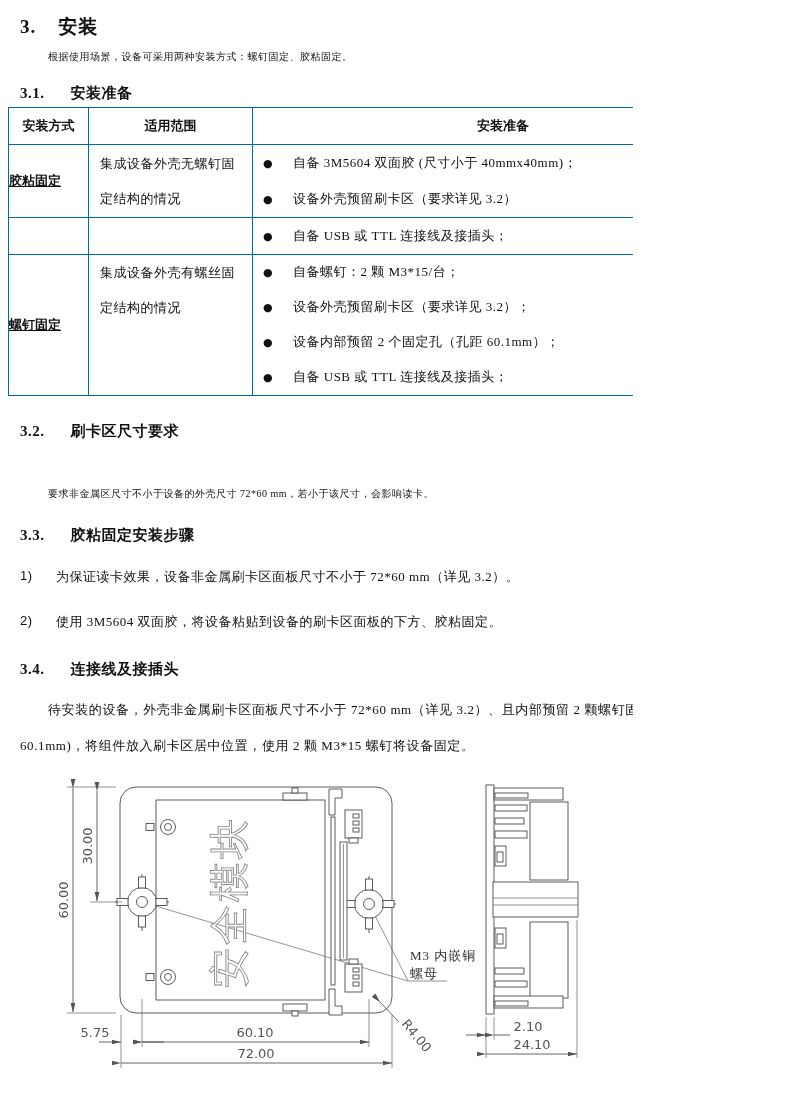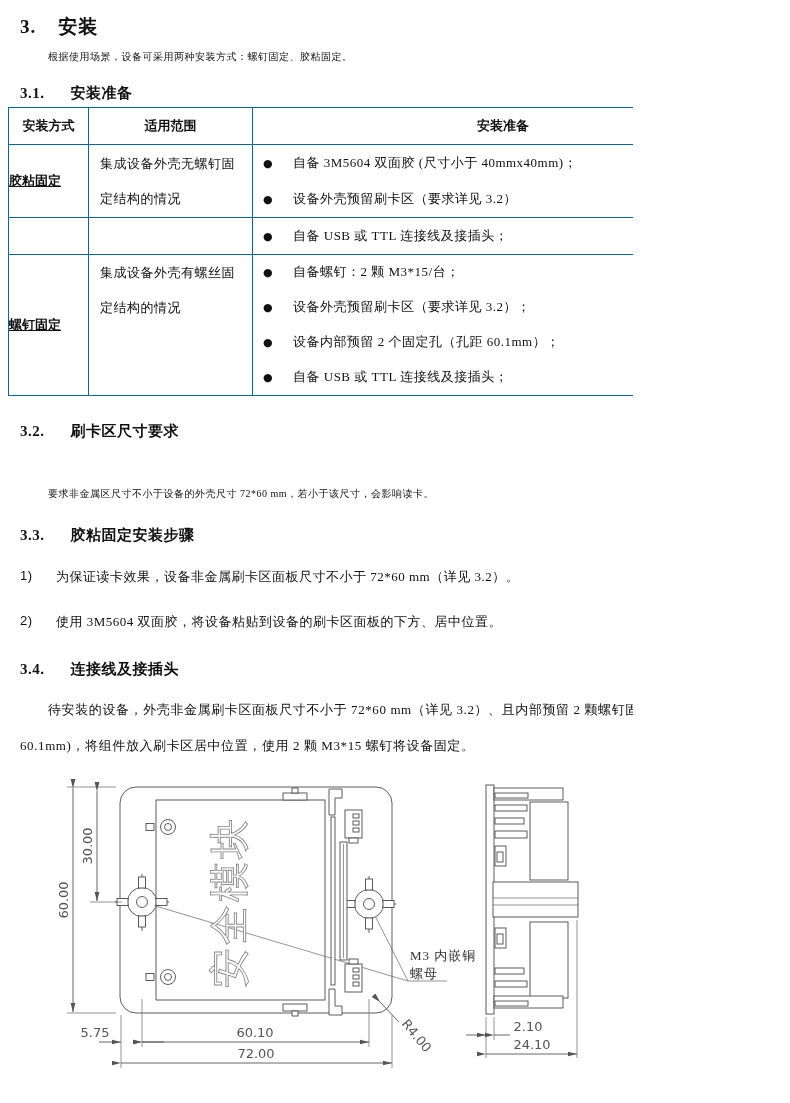--- a/index.html
+++ b/index.html
@@ -121,21 +121,21 @@
   <div class="abs h2" style="left:20px;top:526px;">
     <span class="num">3.3.</span><span>胶粘固定安装步骤</span>
   </div>
   <div class="abs steps" style="left:20px;top:568px;width:752px;">
     <div class="step">
       <span class="n">1)</span>
       <span>为保证读卡效果，设备非金属刷卡区面板尺寸不小于 72*60 mm（详见 3.2）。</span>
     </div>
     <div class="step">
       <span class="n">2)</span>
-      <span>使用 3M5604 双面胶，将设备粘贴到设备的刷卡区面板的下方、居中位置。</span>
+      <span>使用 3M5604 双面胶，将设备粘贴到设备的刷卡区面板的下方、胶粘固定。</span>
     </div>
   </div>
 
   <div class="abs h2" style="left:20px;top:660px;">
     <span class="num">3.4.</span><span>连接线及接插头</span>
   </div>
   <div class="abs para" style="left:20px;top:692px;width:752px;">待安装的设备，外壳非金属刷卡区面板尺寸不小于 72*60 mm（详见 3.2）、且内部预留 2 颗螺钉固定孔（孔距 60.1mm)，将组件放入刷卡区居中位置，使用 2 颗 M3*15 螺钉将设备固定。</div>
 
   <svg class="abs" style="left:0;top:768px;" width="790" height="335" viewBox="0 0 790 335">
     <defs>

